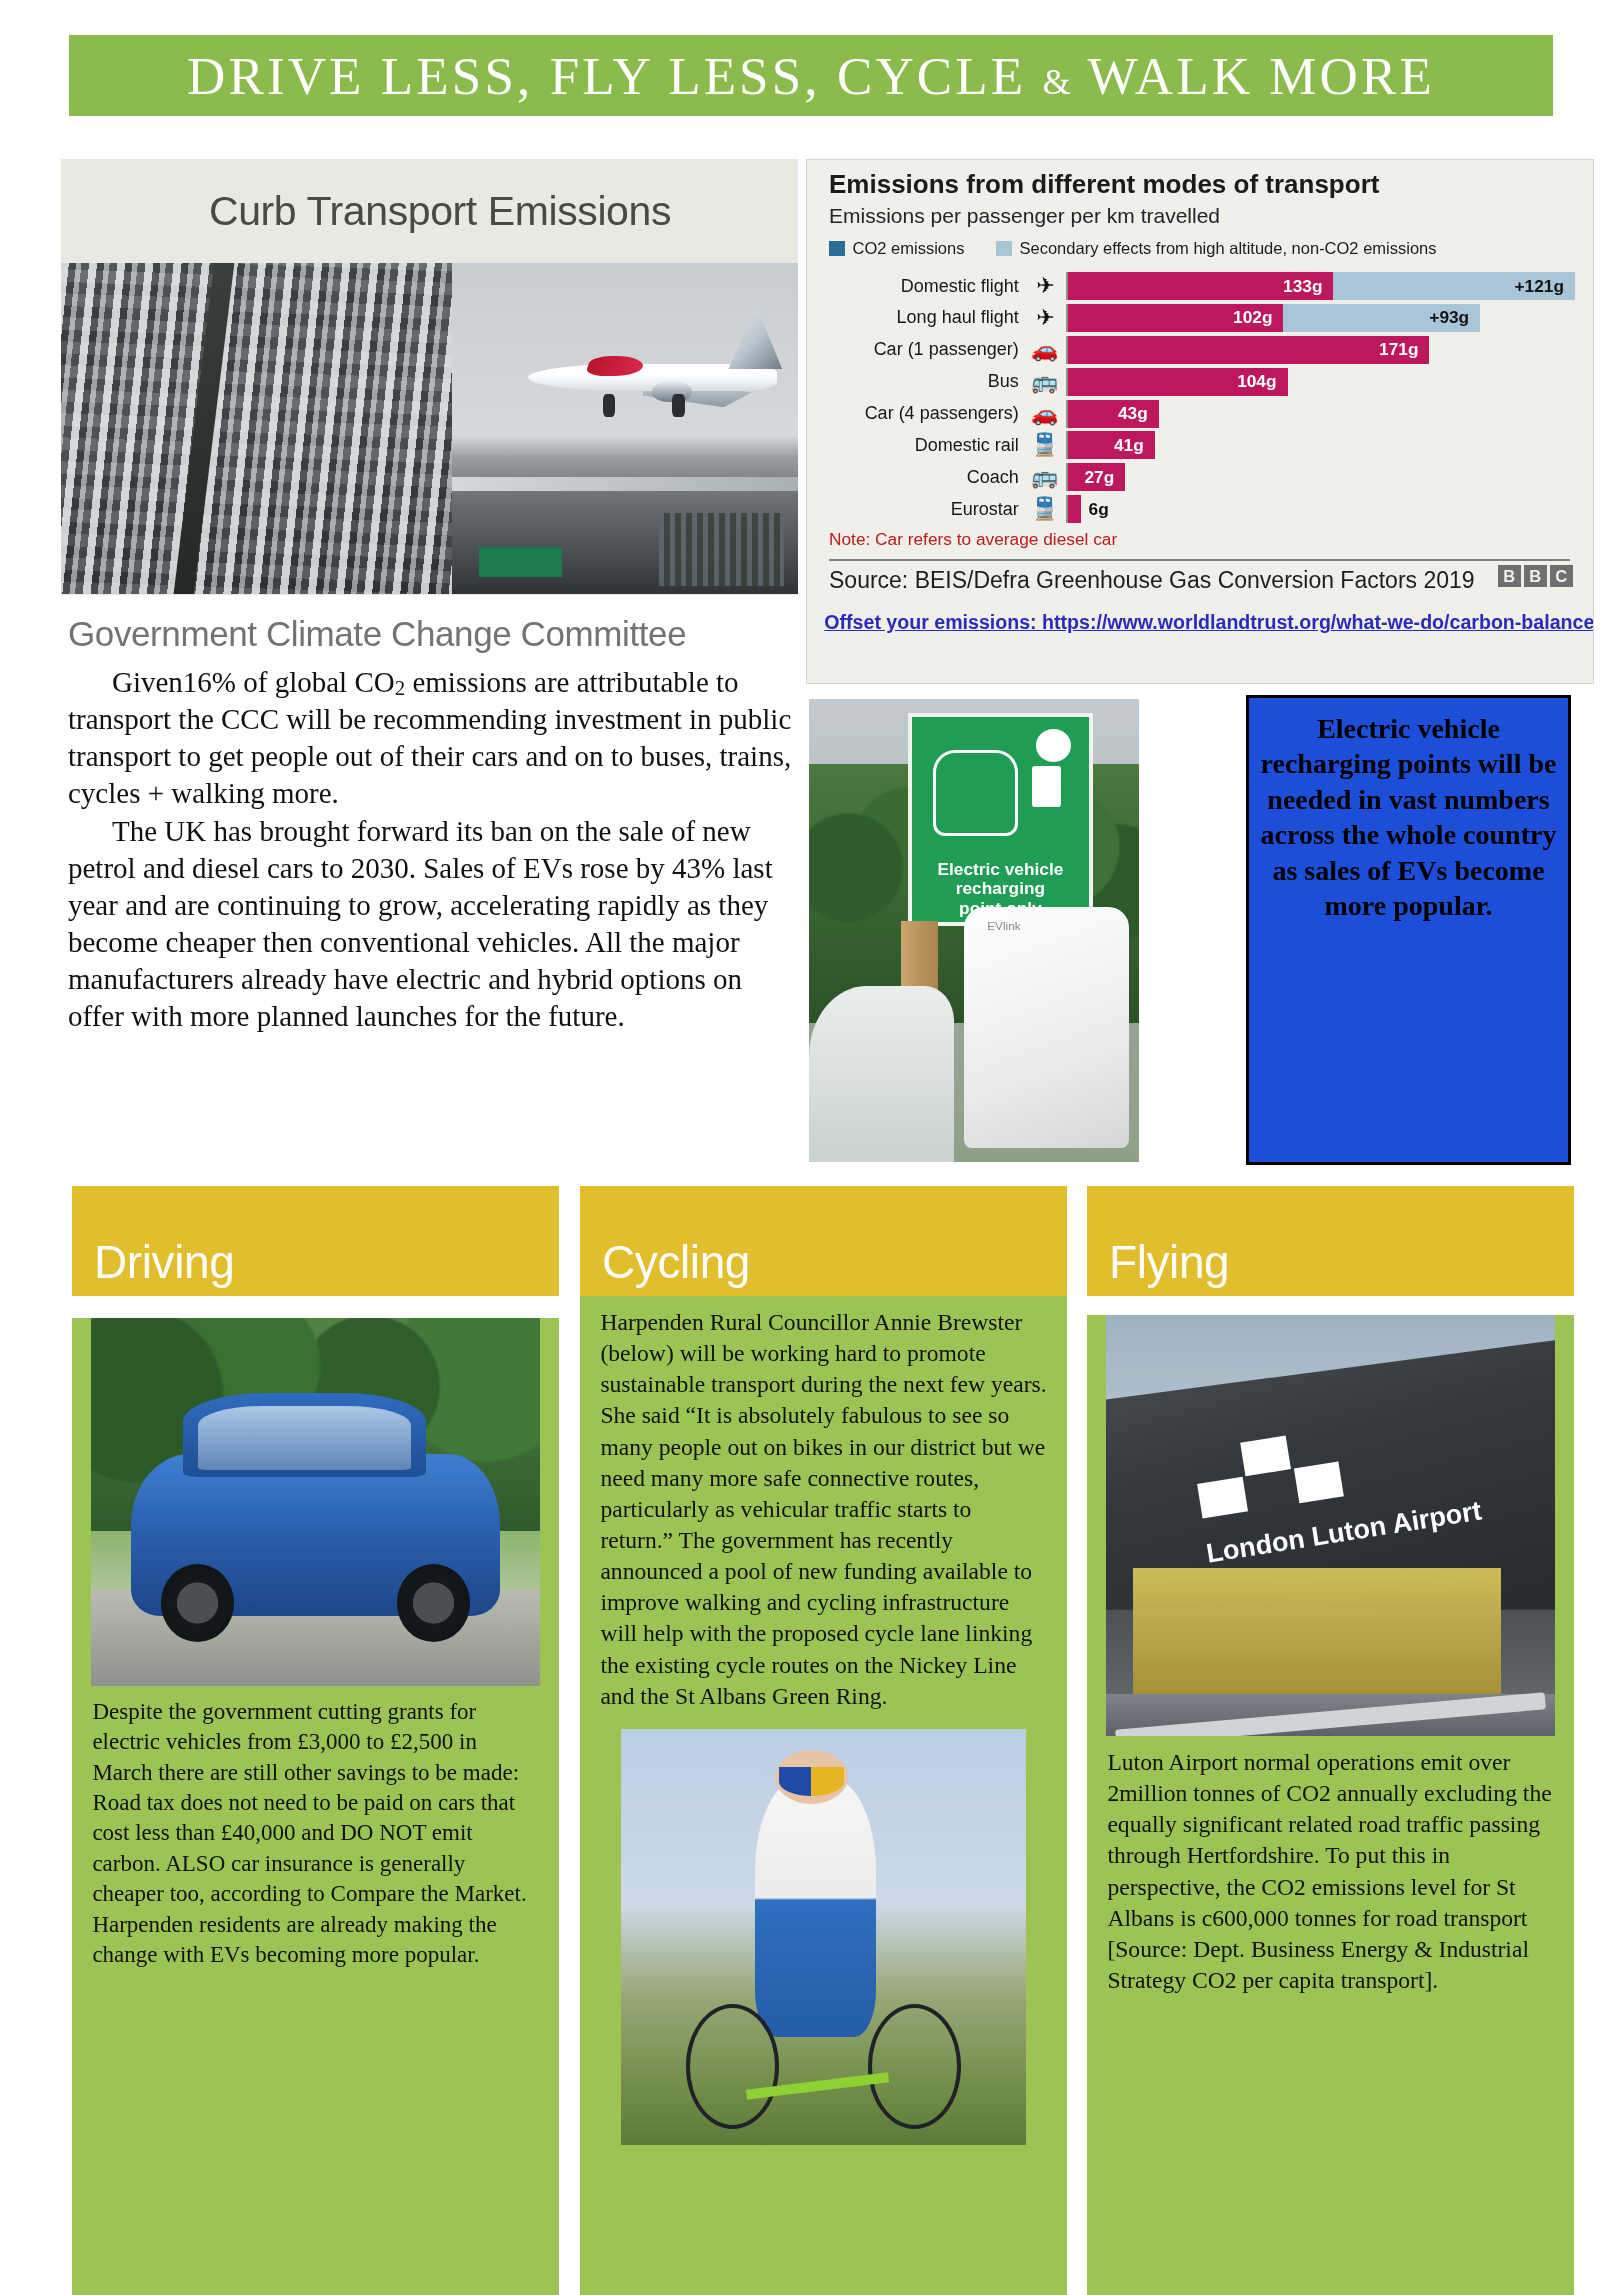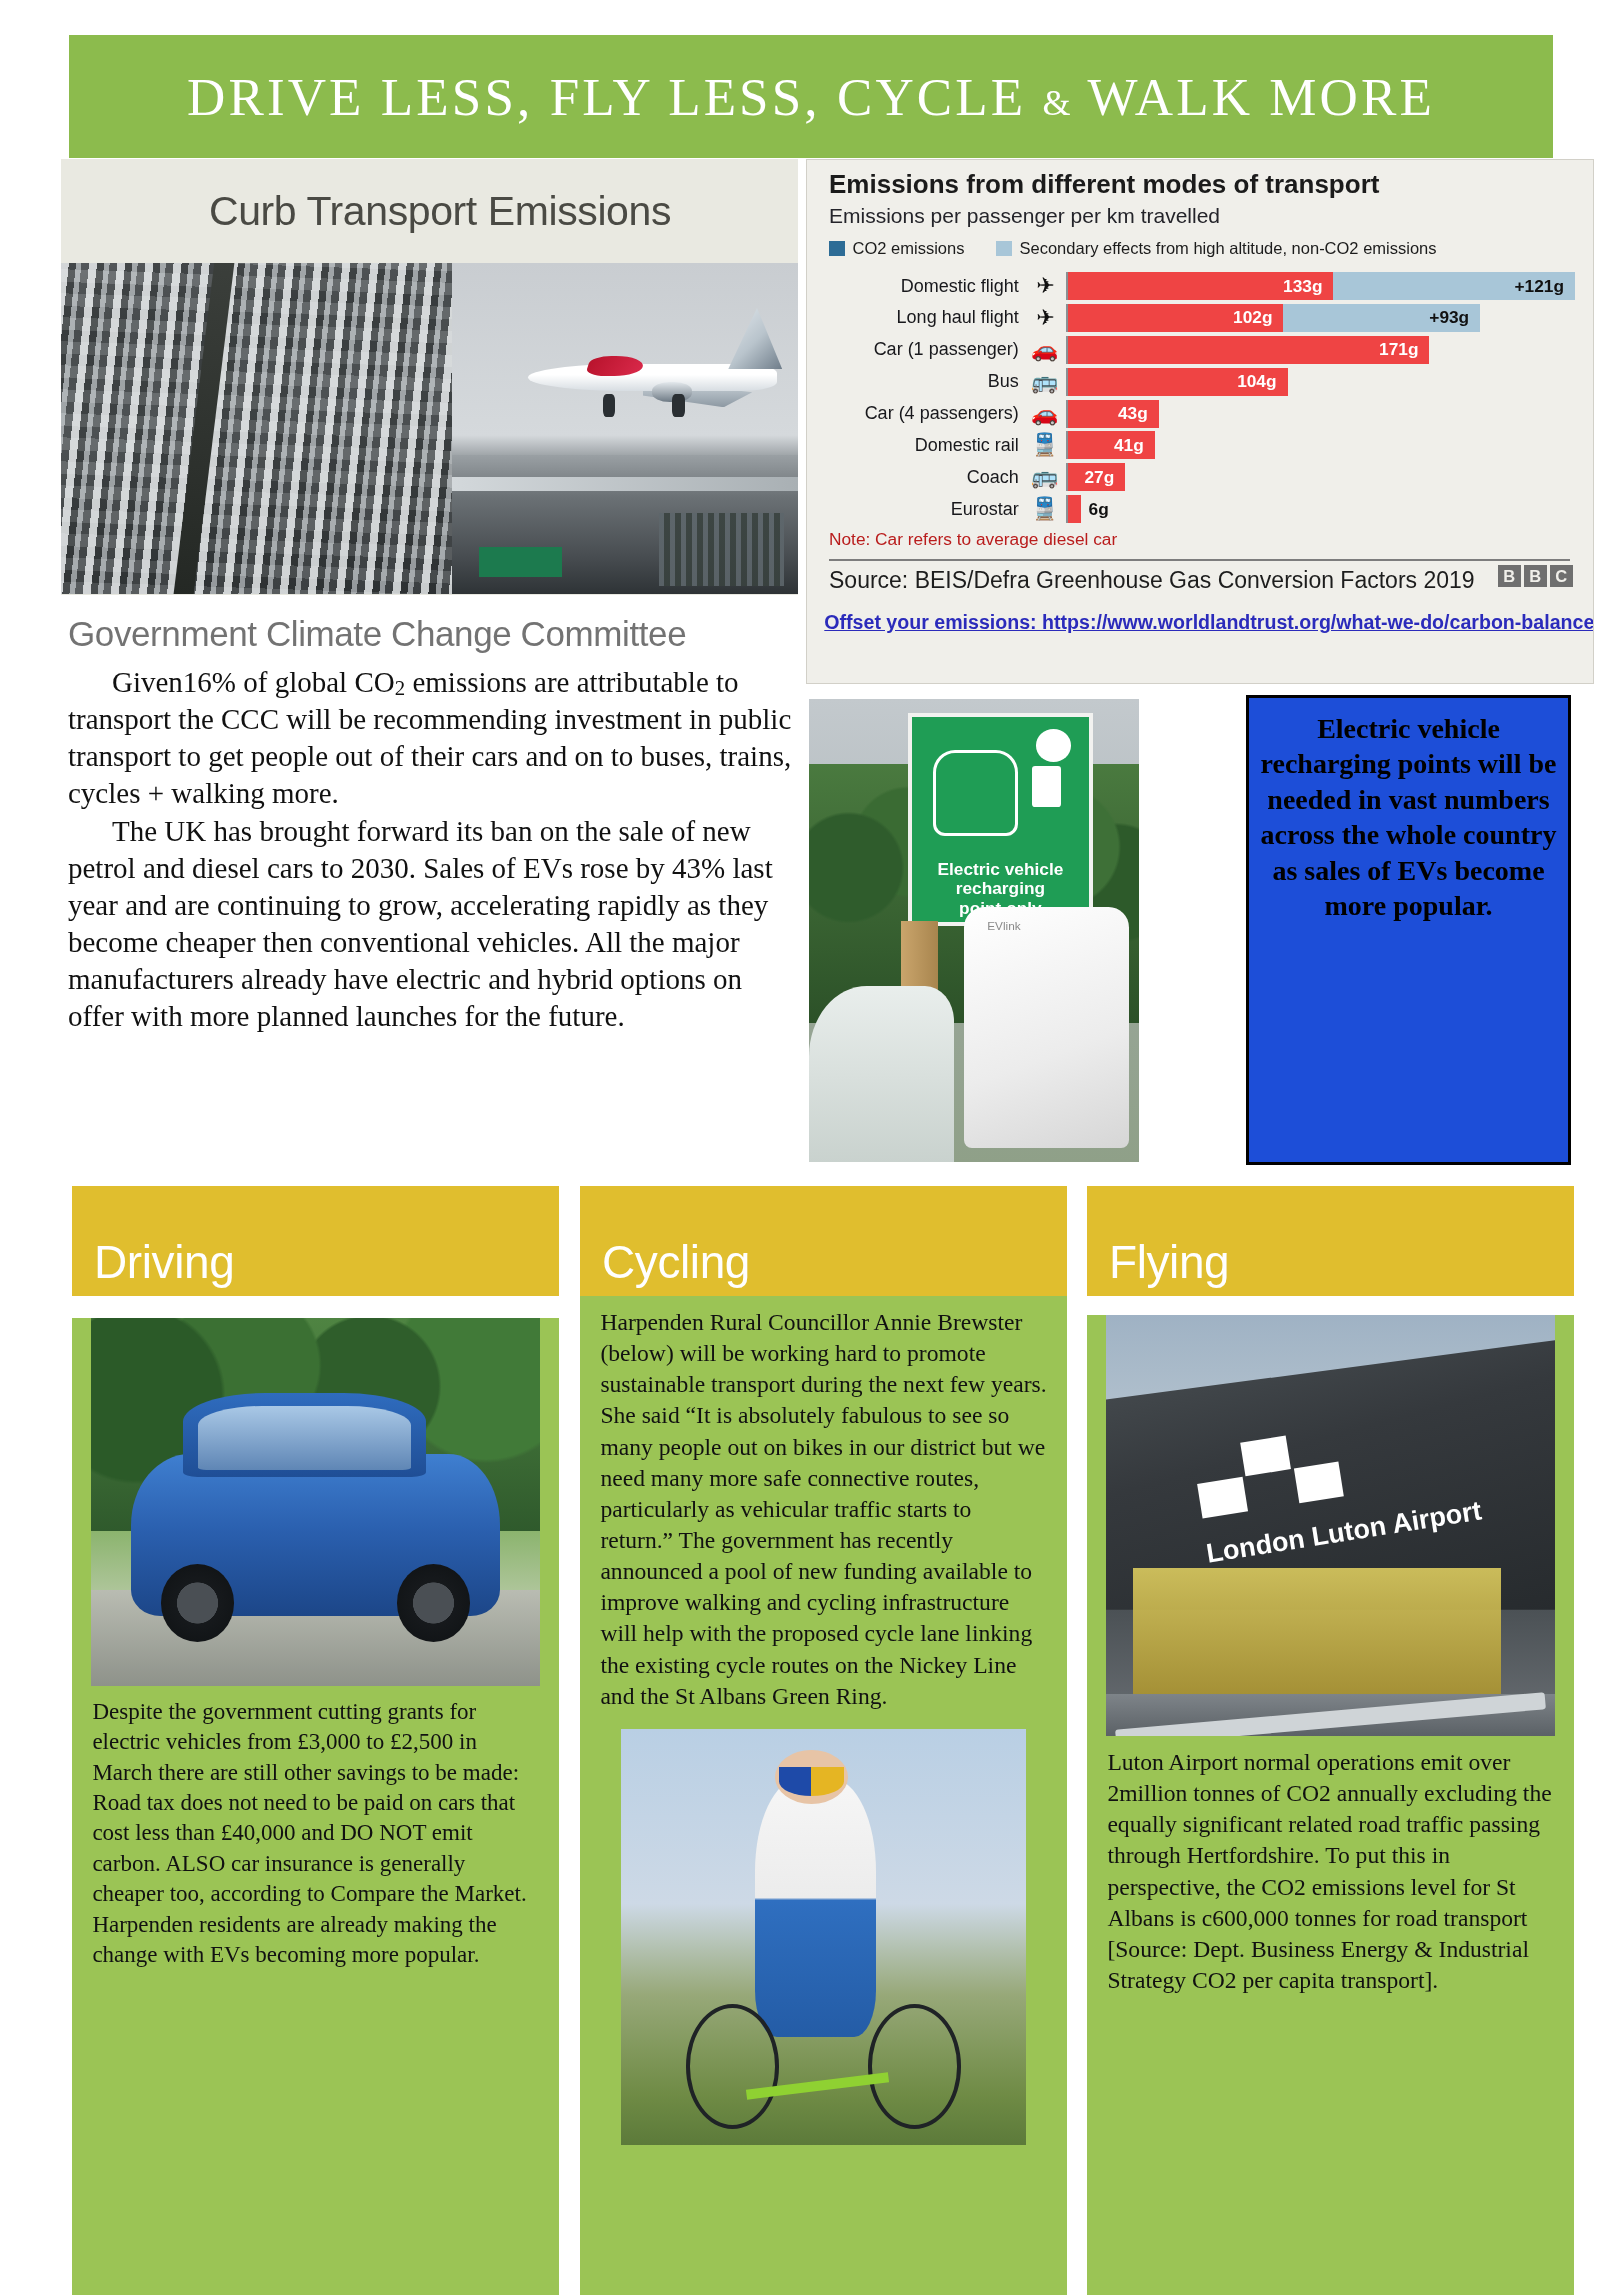--- a/index.html
+++ b/index.html
@@ -5,21 +5,21 @@
   * { box-sizing: border-box; margin:0; padding:0; }
   html, body {
     width: 1622px; height: 2295px;
     background: #ffffff;
     font-family: "Liberation Serif", serif;
   }
   .page { position: relative; width: 1622px; height: 2295px; overflow: hidden; }
 
   
   .masthead {
-    position: absolute; left: 69px; top: 35px; width: 1484px; height: 123px;
+    position: absolute; left: 69px; top: 35px; width: 1484px; height: 81px;
     background: #8CBB4D;
     display: flex; align-items: center; justify-content: center;
   }
   .masthead-title {
     font-family: "Liberation Serif", serif;
     color: #ffffff;
     font-size: 53px;
     letter-spacing: 3.1px;
     white-space: nowrap;
     font-weight: 400;
@@ -130,21 +130,21 @@
 
   .bars { position:absolute; left:22px; top:112px; width:746px; height:236px; }
   .bar-row { display:flex; align-items:center; height:28px; margin-bottom:3.9px; }
   .bar-label {
     width: 196px; text-align:right; padding-right:6.3px;
     font-size:18px; color:#18181c; white-space:nowrap;
   }
   .bar-icon { width:41px; display:flex; align-items:center; justify-content:center; font-size:22px; color:#111; }
   .bar-track { position:relative; flex:1; height:100%; display:flex; align-items:center; border-left:2.4px solid #8a8f92; }
   .seg { height:100%; position:relative; display:flex; align-items:center; }
-  .seg.co2 { background:#ef4444; justify-content:flex-end; }
+  .seg.co2 { background:#be185d; justify-content:flex-end; }
   .seg.sec { background:#a8c6d8; justify-content:flex-end; }
   .seg span { font-size:17.3px; font-weight:bold; padding-right:11px; }
   .seg.co2 span { color:#ffffff; }
   .seg.sec span { color:#111111; }
   .seg.co2.tiny span { color:#111111; position:absolute; left:100%; padding-left:7.9px; padding-right:0; }
 
   .chart-note { position:absolute; left:22px; top:369px; font-size:17.3px; color:#b91c1c; }
   .chart-rule { position:absolute; left:22px; top:399px; width:741px; height:1.6px; background:#7d7d7d; }
   .chart-source { position:absolute; left:22px; top:407px; font-size:23px; color:#1d1d1d; }
   .bbc { position:absolute; right:20.4px; top:405px; display:flex; gap:3.1px; }

